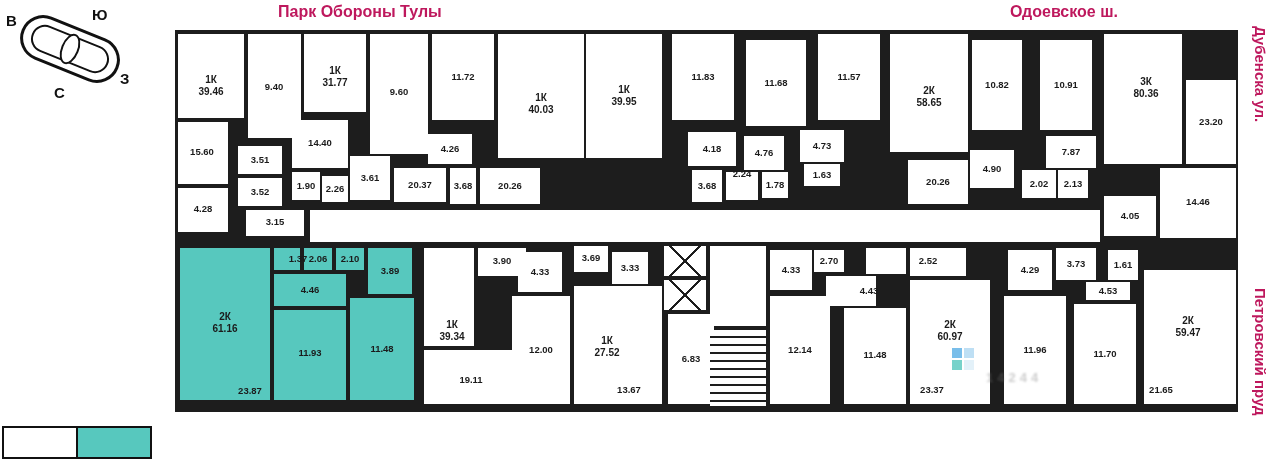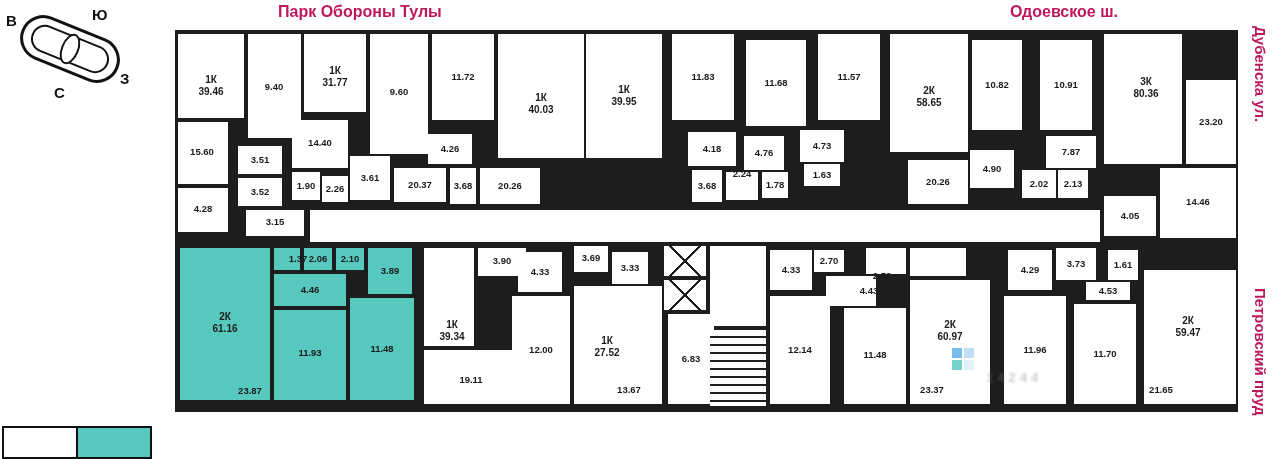--- a/index.html
+++ b/index.html
@@ -218,21 +218,21 @@
       <div class="lbl" style="left: 540px; top: 272px;">4.33</div>
       <div class="lbl" style="left: 541px; top: 350px;">12.00</div>
       <div class="lbl" style="left: 591px; top: 258px;">3.69</div>
       <div class="lbl" style="left: 630px; top: 268px;">3.33</div>
       <div class="lbl" style="left: 629px; top: 390px;">13.67</div>
       <div class="lbl" style="left: 691px; top: 359px;">6.83</div>
       <div class="lbl" style="left: 791px; top: 270px;">4.33</div>
       <div class="lbl" style="left: 800px; top: 350px;">12.14</div>
       <div class="lbl" style="left: 829px; top: 261px;">2.70</div>
       <div class="lbl" style="left: 869px; top: 291px; text-align: center;">4.43</div>
-      <div class="lbl" style="left: 882px; top: 261px; margin-top: 15px;">2.52</div>
+      <div class="lbl" style="left: 928px; top: 261px;">2.52</div>
       <div class="lbl" style="left: 875px; top: 355px;">11.48</div>
       <div class="lbl" style="left: 932px; top: 390px;">23.37</div>
       <div class="lbl" style="left: 1030px; top: 270px;">4.29</div>
       <div class="lbl" style="left: 1035px; top: 350px;">11.96</div>
       <div class="lbl" style="left: 1076px; top: 264px;">3.73</div>
       <div class="lbl" style="left: 1123px; top: 265px;">1.61</div>
       <div class="lbl" style="left: 1108px; top: 291px;">4.53</div>
       <div class="lbl" style="left: 1105px; top: 354px;">11.70</div>
       <div class="lbl" style="left: 1161px; top: 390px;">21.65</div>
     </div>

